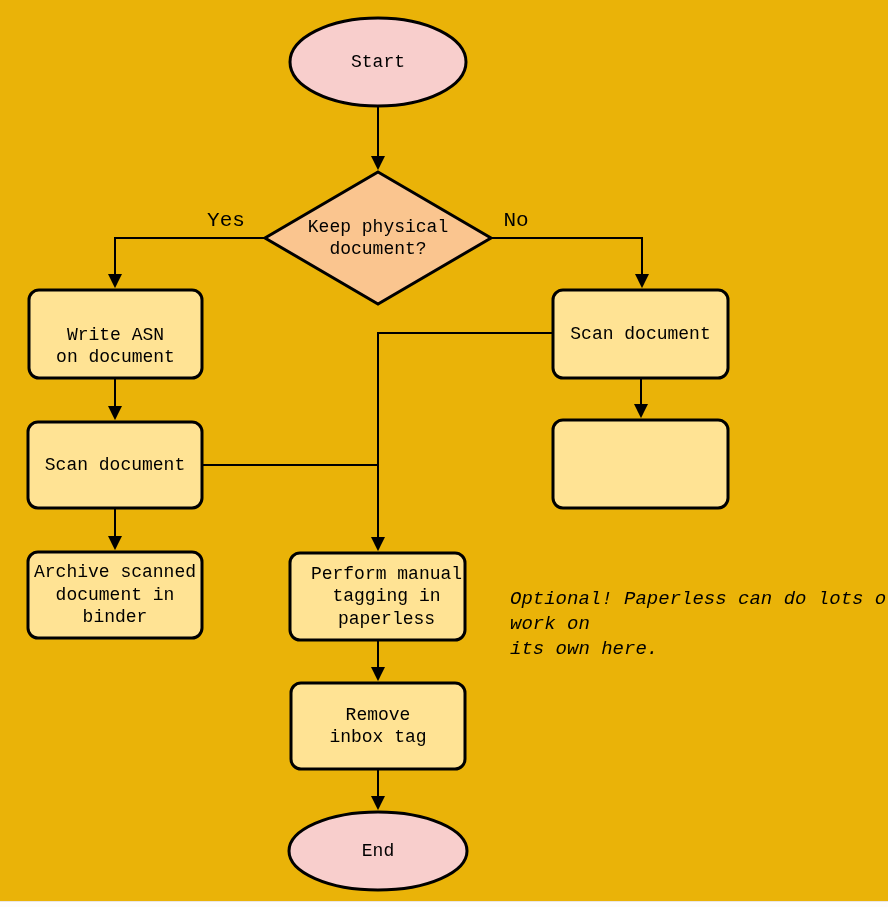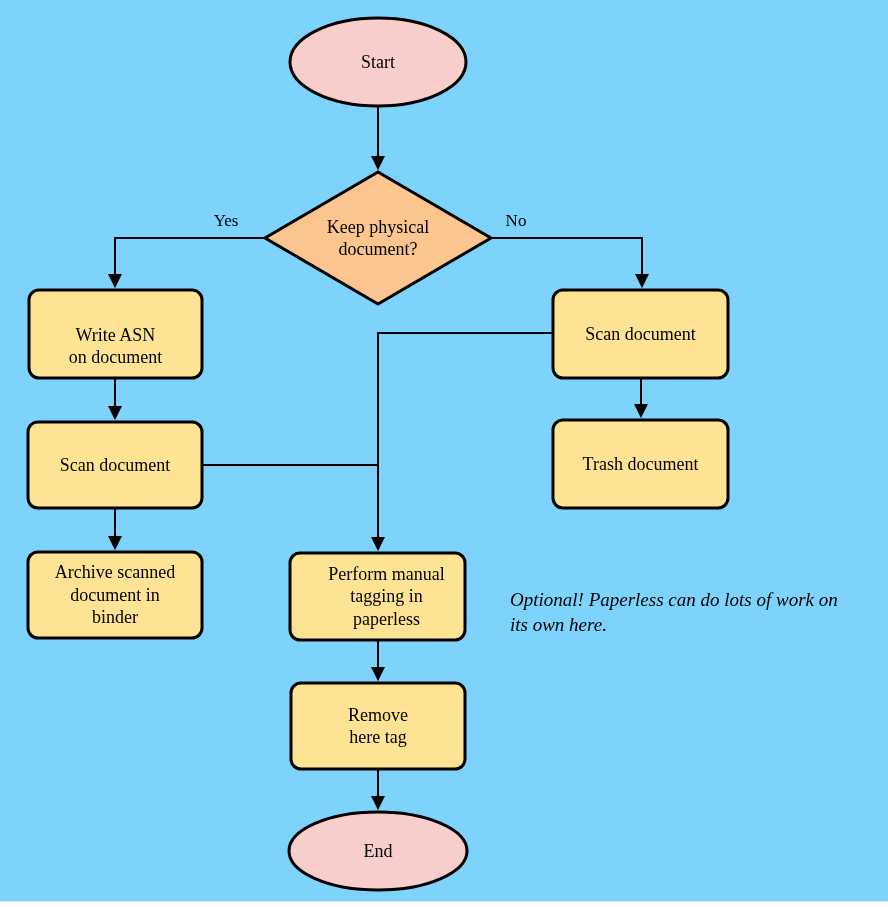--- a/index.html
+++ b/index.html
@@ -1,40 +1,40 @@
 <!DOCTYPE html>
 <html><head>
 <meta charset="utf-8">
 <style>
   html, body { margin: 0; padding: 0; background: #ffffff; }
   .canvas {
     position: relative;
     width: 888px;
     height: 907px;
-    background: #7dd3fc;
-    font-family: Liberation Serif, serif;
+    background: #eab308;
+    font-family: Liberation Mono, monospace;
     overflow: hidden;
   }
   svg.layer { position: absolute; left: 0; top: 0; }
   .edge { stroke: #000000; stroke-width: 2; fill: none; marker-end: url(#arrow); }
   .edge-plain { stroke: #000000; stroke-width: 2; fill: none; }
   .shape { stroke: #000000; stroke-width: 3; }
   .lbl {
     position: absolute;
     display: flex;
     align-items: center;
     justify-content: center;
     text-align: center;
     white-space: pre-line;
     font-size: 18px;
     line-height: 1.25;
     color: #000000;
     pointer-events: none;
   }
-  .edge-lbl { font-size: 17px; }
+  .edge-lbl { font-size: 21px; }
   #note {
     position: absolute;
     left: 481px;
     top: 587px;
     width: 404px;
     font-size: 19px;
     font-style: italic;
     line-height: 1.32;
     white-space: pre-line;
     text-align: left;
@@ -99,26 +99,25 @@
   <div class="lbl" id="lbl-start">Start</div>
   <div class="lbl" id="lbl-decision">Keep physical
 document?</div>
   <div class="lbl" id="lbl-write">Write ASN
 on document</div>
   <div class="lbl" id="lbl-scanleft">Scan document</div>
   <div class="lbl" id="lbl-archive">Archive scanned
 document in
 binder</div>
   <div class="lbl" id="lbl-scanright">Scan document</div>
-  <div class="lbl" id="lbl-trash">Trash document</div>
   <div class="lbl" id="lbl-tagging">Perform manual
 tagging in
 paperless</div>
   <div class="lbl" id="lbl-remove">Remove
-here tag</div>
+inbox tag</div>
   <div class="lbl" id="lbl-end">End</div>
 
   <div class="lbl edge-lbl" id="lbl-yes">Yes</div>
   <div class="lbl edge-lbl" id="lbl-no">No</div>
 
   <div id="note">Optional! Paperless can do lots of work on
 its own here.</div>
 
   <div class="bottom-strip"></div>
 

